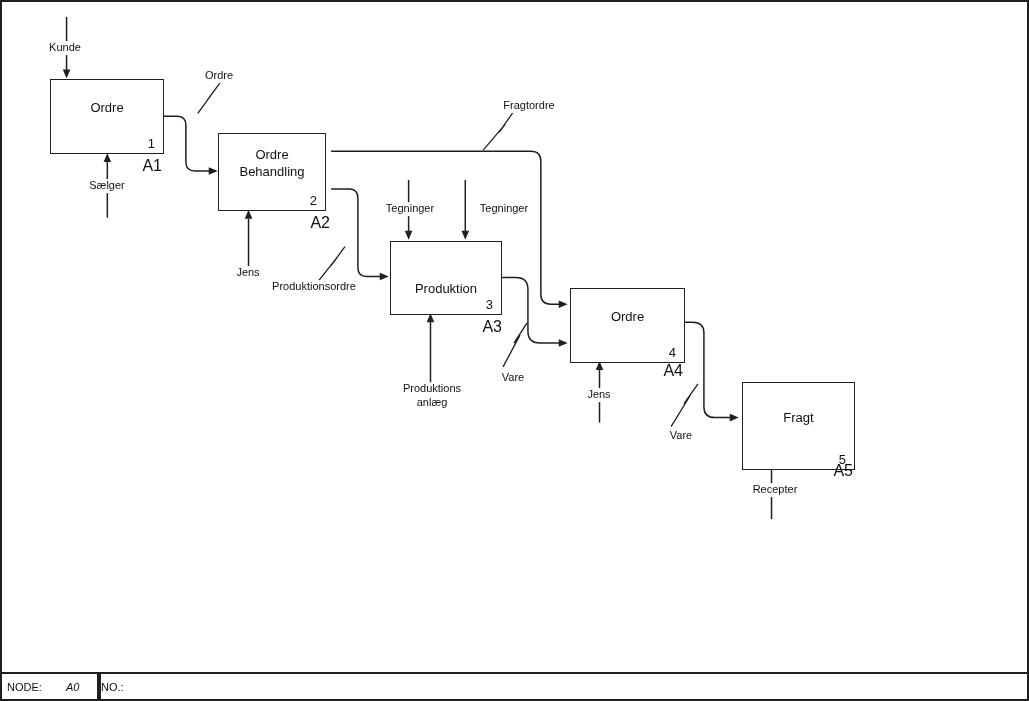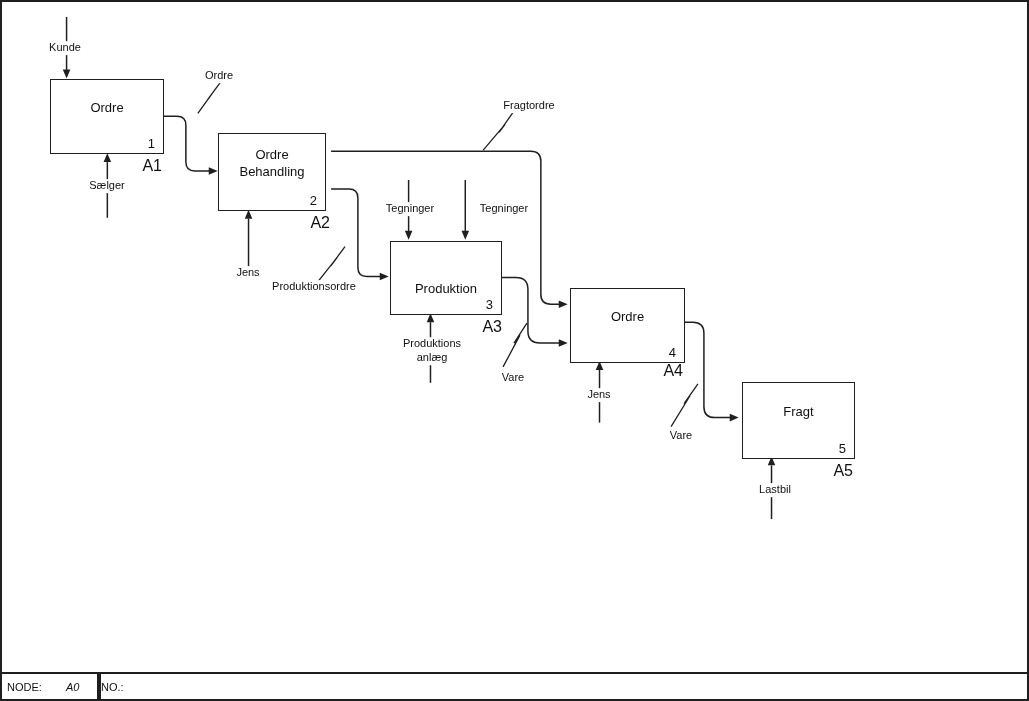--- a/index.html
+++ b/index.html
@@ -38,40 +38,40 @@
   .activity .num {
     position: absolute;
     right: 8px;
     bottom: 2px;
     font-size: 13px;
   }
   .b1 { left: 48px;  top: 77px;  width: 114px; height: 75px; }
   .b2 { left: 216px; top: 131px; width: 108px; height: 78px; }
   .b3 { left: 388px; top: 239px; width: 112px; height: 74px; align-items: flex-end; }
   .b4 { left: 568px; top: 286px; width: 115px; height: 75px; }
-  .b5 { left: 740px; top: 380px; width: 113px; height: 77px; justify-content: center; }
+  .b5 { left: 740px; top: 380px; width: 113px; height: 88px; justify-content: center; }
 
   .acode { position: absolute; width: 42px; text-align: right; font-size: 16px; }
   .ac1 { left: 118px; top: 155px; }
   .ac2 { left: 286px; top: 212px; }
   .ac3 { left: 458px; top: 316px; }
   .ac4 { left: 639px; top: 360px; }
   .ac5 { left: 809px; top: 460px; }
 
   .flabel {
     position: absolute;
     transform: translate(-50%, -50%);
     background: #fff;
     font-size: 11px;
     white-space: nowrap;
     padding: 0 2px;
     text-align: center;
     line-height: 1.25;
   }
-  .flabel.wrap { white-space: normal; width: 76px; }
+  .flabel.wrap { white-space: normal; width: 76px; margin-top: 45px; }
 
   .footer {
     position: absolute;
     left: 0; right: 0; bottom: 0;
     height: 25px;
     border-top: 2px solid #1f1f1f;
     display: flex;
     font-size: 11px;
     background: #fff;
   }
@@ -195,21 +195,21 @@
   <div class="flabel" style="left:105px; top:184px;">Sælger</div>
   <div class="flabel" style="left:246px; top:236px;margin-top:35px;">Jens</div>
   <div class="flabel" style="left:527px; top:104px;">Fragtordre</div>
   <div class="flabel" style="left:312px; top:285px;">Produktionsordre</div>
   <div class="flabel" style="left:408px; top:207px;">Tegninger</div>
   <div class="flabel" style="left:468px; top:207px;margin-left:34px;">Tegninger</div>
   <div class="flabel wrap" style="left:430px; top:349px;">Produktions anlæg</div>
   <div class="flabel" style="left:511px; top:376px;">Vare</div>
   <div class="flabel" style="left:597px; top:393px;">Jens</div>
   <div class="flabel" style="left:679px; top:434px;">Vare</div>
-  <div class="flabel" style="left:773px; top:488px;">Lastbil</div>
+  <div class="flabel" style="left:773px; top:488px;">Recepter</div>
 
   <div class="footer">
     <div class="cell node">
       <span>NODE:</span>
       <span class="nodeval">A0</span>
     </div>
     <div class="cell no">
       <span>NO.:</span>
     </div>
   </div>

